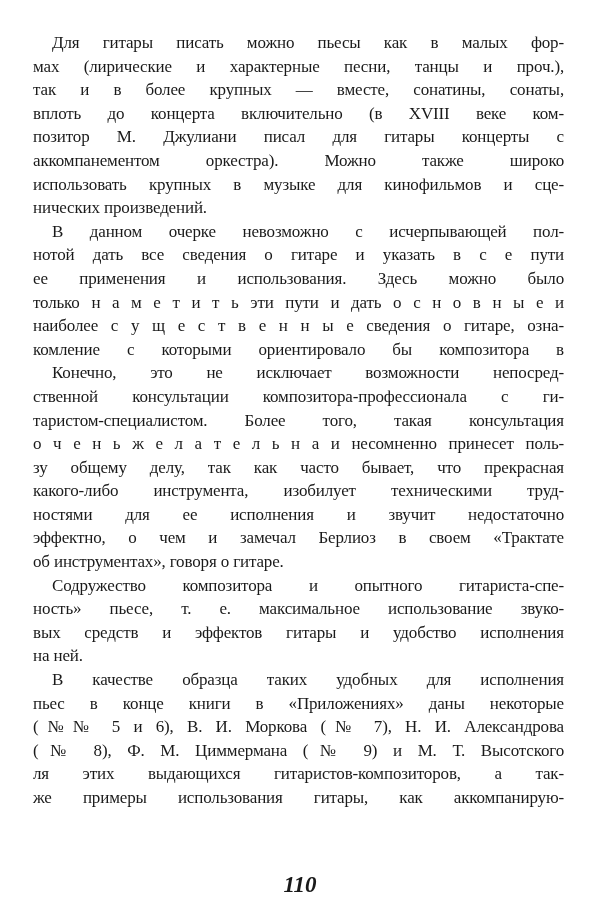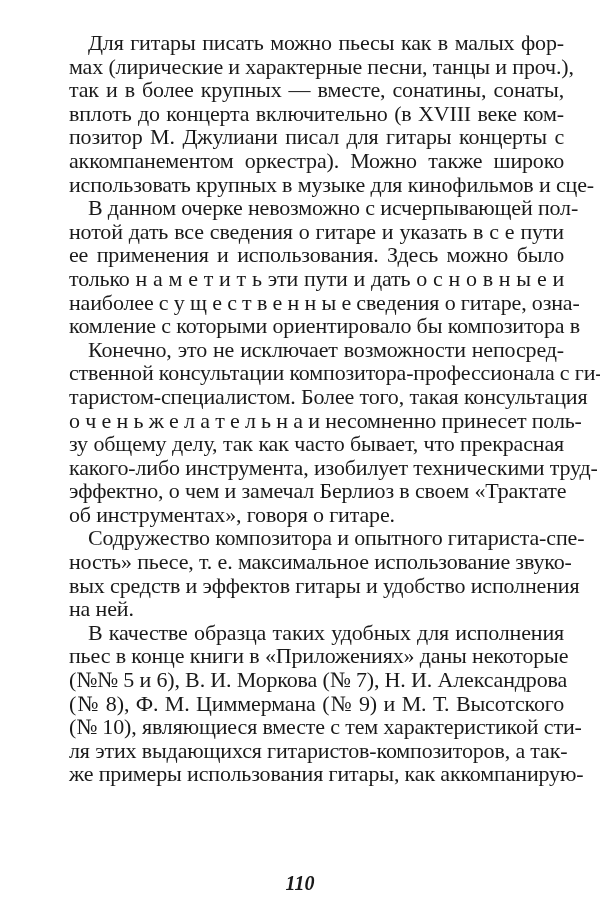--- a/index.html
+++ b/index.html
@@ -18,86 +18,86 @@
     .page-text {
       position: absolute;
       left: 33px;
       top: 31px;
       width: 531px;
     }
     .line {
       display: block;
       height: 23.6px;
       line-height: 23.6px;
-      font-size: 22px;
+      font-size: 17px;
       white-space: nowrap;
       text-align: justify;
       text-align-last: justify;
       letter-spacing: -0.15px;
-      margin-left: 36px;
     }
     .line.indent {
       padding-left: 19px;
     }
     .line.last {
       text-align-last: left;
     }
     .page-number {
       position: absolute;
       left: 0;
       width: 600px;
       top: 872px;
       text-align: center;
-      font-size: 20px;
+      font-size: 23px;
       font-weight: bold;
       font-style: italic;
     }
   </style>
 </head>
 <body>
 
 <div class="page-text">
   <div>
     <span class="line indent">Для гитары писать можно пьесы как в малых фор-</span>
     <span class="line">мах (лирические и характерные песни, танцы и проч.),</span>
     <span class="line">так  и в более крупных — вместе, сонатины, сонаты,</span>
     <span class="line">вплоть до концерта включительно (в XVIII веке ком-</span>
     <span class="line">позитор М. Джулиани писал для гитары концерты с</span>
     <span class="line">аккомпанементом оркестра). Можно также широко</span>
     <span class="line">использовать крупных в музыке для кинофильмов и сце-</span>
+    <span class="line last">нических произведений.</span>
   </div>
   <div>
     <span class="line indent">В данном очерке невозможно с исчерпывающей пол-</span>
     <span class="line">нотой дать все сведения о гитаре и указать в с е пути</span>
     <span class="line">ее применения и использования. Здесь можно было</span>
     <span class="line">только н а м е т и т ь эти пути и дать о с н о в н ы е и</span>
     <span class="line">наиболее с у щ е с т в е н н ы е сведения о гитаре, озна-</span>
     <span class="line">комление с которыми ориентировало бы композитора в</span>
   </div>
   <div>
     <span class="line indent">Конечно, это не исключает возможности непосред-</span>
     <span class="line">ственной консультации композитора-профессионала с ги-</span>
     <span class="line">таристом-специалистом. Более того, такая консультация</span>
     <span class="line">о ч е н ь  ж е л а т е л ь н а и несомненно принесет поль-</span>
     <span class="line">зу общему делу, так как часто бывает, что прекрасная</span>
     <span class="line">какого-либо инструмента, изобилует техническими труд-</span>
+    <span class="line">ностями для ее исполнения и звучит недостаточно</span>
     <span class="line">эффектно, о чем и замечал Берлиоз в своем «Трактате</span>
     <span class="line last">об инструментах», говоря о гитаре.</span>
   </div>
   <div>
     <span class="line indent">Содружество композитора и опытного гитариста-спе-</span>
     <span class="line">ность» пьесе, т. е. максимальное использование звуко-</span>
     <span class="line">вых средств и эффектов гитары и удобство исполнения</span>
     <span class="line last">на ней.</span>
   </div>
   <div>
     <span class="line indent">В качестве образца таких удобных для исполнения</span>
     <span class="line">пьес в конце книги в «Приложениях» даны некоторые</span>
     <span class="line">(№№ 5 и 6), В. И. Моркова (№ 7), Н. И. Александрова</span>
     <span class="line">(№ 8), Ф. М. Циммермана (№ 9) и М. Т. Высотского</span>
-    <span class="line">(№ 10), являющиеся вместе с тем характеристикой сти-</span>
     <span class="line">ля этих выдающихся гитаристов-композиторов, а так-</span>
     <span class="line">же примеры использования гитары, как аккомпанирую-</span>
 
   </div>
 </div>
 
 <div class="page-number">110</div>
 
 </body></html>

